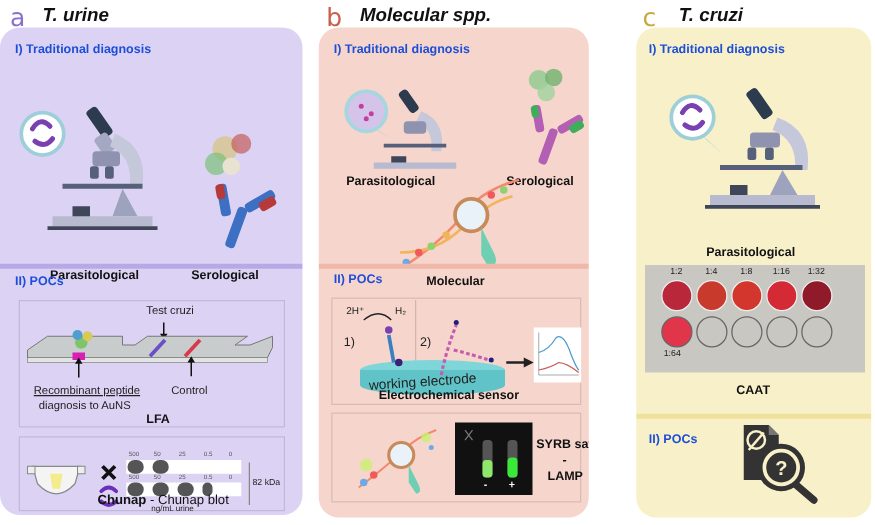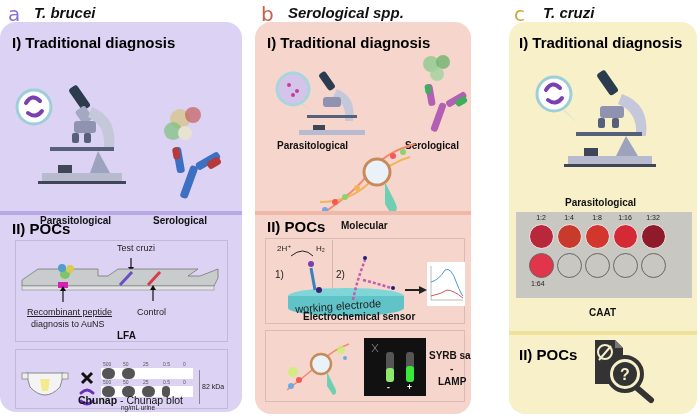--- a/index.html
+++ b/index.html
@@ -1,30 +1,30 @@
 <!DOCTYPE html>
 <html><head>
 <meta charset="utf-8">
 <style>
   * { box-sizing: border-box; margin: 0; padding: 0; }
   body { width: 700px; height: 420px; background: #ffffff; position: relative; overflow: hidden; font-family: "Liberation Sans", "DejaVu Sans", sans-serif; }
   .panel-letter { position: absolute; top: 2px; font-size: 20px; font-family: "DejaVu Sans", sans-serif; }
   .panel-title { position: absolute; top: 4px; font-size: 15px; font-weight: bold; font-style: italic; color: #111; }
   .panel { position: absolute; top: 22px; border-radius: 16px; overflow: hidden; }
-  .sec-title { position: absolute; font-size: 15px; font-weight: bold; color: #000000; }
+  .sec-title { position: absolute; font-size: 10px; font-weight: bold; color: #1d4ed8; }
   .label { position: absolute; font-size: 10px; font-weight: bold; color: #111; text-align: left; white-space: nowrap; }
   .small { position: absolute; font-size: 8.5px; color: #222; white-space: nowrap; }
   .box { position: absolute; border: 1px solid rgba(0,0,0,0.12); }
   svg { position: absolute; overflow: visible; }
 </style>
 </head>
 <body>
 
 <div class="panel-letter" style="left:8px;color:#8a6fd0;">a</div>
-<div class="panel-title" style="left:34px;">T. brucei</div>
+<div class="panel-title" style="left:34px;">T. urine</div>
 
 <div class="panel" style="left:0;width:242px;height:390px;background:#dcd3f4;">
   <div class="sec-title" style="left:12px;top:12px;">I) Traditional diagnosis</div>
 
   <svg style="left:12px;top:55px;" width="115" height="110" viewBox="0 0 115 110">
     <circle cx="22" cy="30" r="17" fill="#fff" stroke="#9ecfd8" stroke-width="3"></circle>
     <path d="M30 45 L48 58 L34 48 Z" fill="#9ecfd8"></path>
     <path d="M14 26 q6 -10 14 -2 M30 34 q-6 8 -14 2" stroke="#7a3fb0" stroke-width="4" fill="none" stroke-linecap="round"></path>
     <rect x="62" y="8" width="10" height="26" rx="3" transform="rotate(-35 67 20)" fill="#2d3b4f"></rect>
     <rect x="66" y="30" width="12" height="16" rx="3" transform="rotate(-35 72 38)" fill="#a5a8c2"></rect>
@@ -116,21 +116,21 @@
     <div style="position: absolute; left: 102px; top: 364px; width: 13px; height: 11px; border-radius: 6px; background: rgb(85, 85, 85);"></div>
     <div style="position: absolute; left: 122px; top: 364px; width: 13px; height: 11px; border-radius: 6px; background: rgb(85, 85, 85);"></div>
     <div style="position: absolute; left: 142px; top: 364px; width: 13px; height: 11px; border-radius: 6px; background: rgb(85, 85, 85);"></div>
     <div style="position: absolute; left: 162px; top: 364px; width: 8px; height: 11px; border-radius: 6px; background: rgb(85, 85, 85);"></div>
   </div>
 <div style="position:absolute;left:78px;top:394px;font-size:10.5px;white-space:nowrap;color:#111;">
   <b>Chunap</b><span> - Chunap blot</span>
 </div>
 
 <div class="panel-letter" style="left:261px;color:#c9604d;">b</div>
-<div class="panel-title" style="left:288px;">Serological spp.</div>
+<div class="panel-title" style="left:288px;">Molecular spp.</div>
 
 <div class="panel" style="left:255px;width:216px;height:392px;background:#f6d6cc;">
   <div class="sec-title" style="left:12px;top:12px;">I) Traditional diagnosis</div>
 
   <svg style="left:18px;top:45px;" width="100" height="70" viewBox="0 0 100 70">
     <circle cx="20" cy="22" r="16" fill="#d5c4ea" stroke="#a8d6df" stroke-width="3"></circle>
     <circle cx="16" cy="18" r="2" fill="#c23fa0"></circle>
       <circle cx="24" cy="24" r="2" fill="#c23fa0"></circle>
       <circle cx="20" cy="28" r="2" fill="#c23fa0"></circle>
     <path d="M28 36 L40 44 L30 38 Z" fill="#a8d6df"></path>

